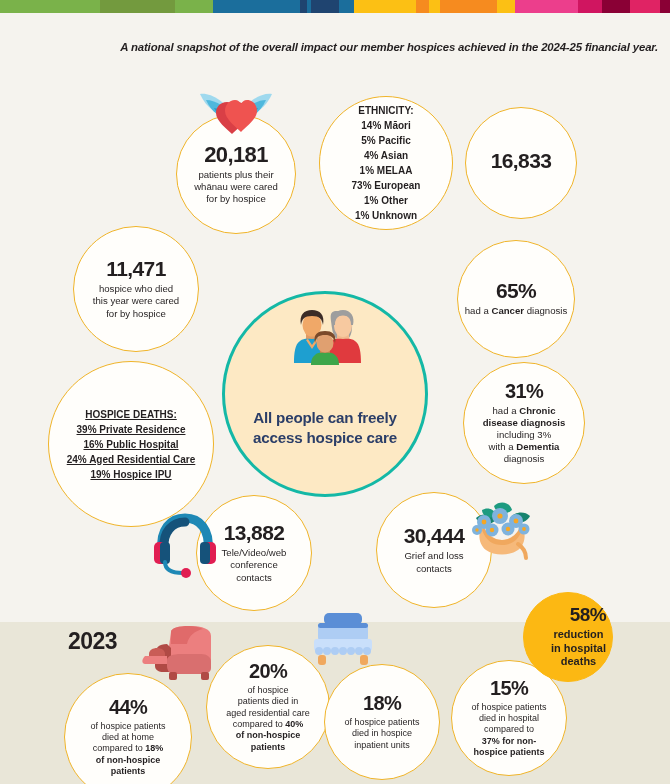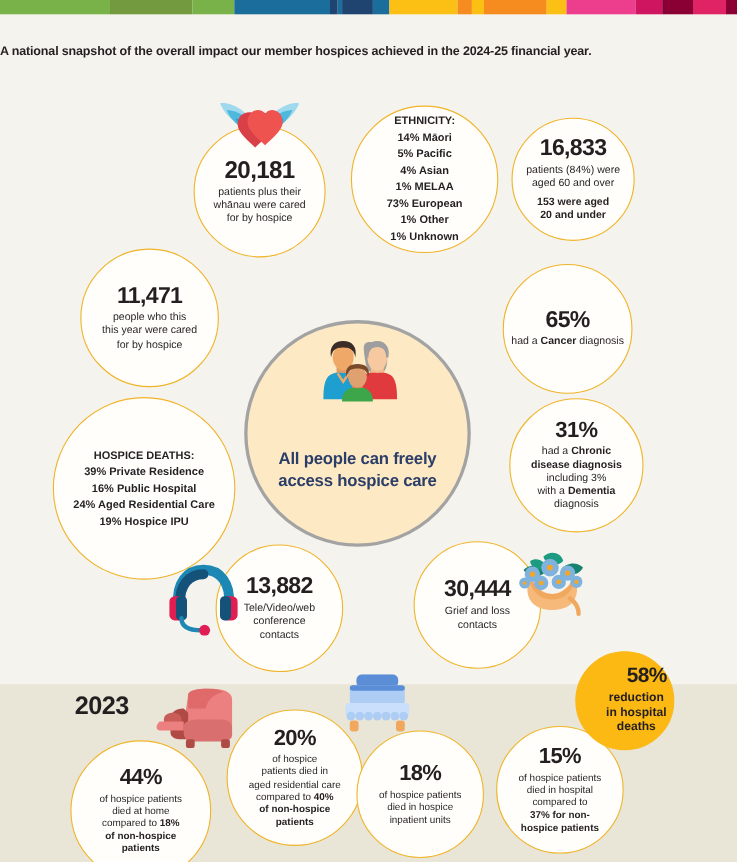--- a/index.html
+++ b/index.html
@@ -26,44 +26,44 @@
   
   #bottom-band {
     position: absolute; left: 0; top: 622px;
     width: 670px; height: 162px;
     background: #e9e6d8;
   }
 
   
   #headline {
     position: absolute; left: 0; top: 41px;
-    width: 658px; text-align: left;
+    width: 658px; text-align: right;
     font-size: 11.4px; font-weight: bold;
-    color: #231f20; letter-spacing: -0.15px;
+    color: #231f20; letter-spacing: -0.15px; font-style: italic;
   }
 
   
   .circle {
     position: absolute;
     border-radius: 50%;
     display: flex; flex-direction: column;
     align-items: center; justify-content: center;
     text-align: center;
     background: #fffefb;
     border: 1.4px solid #f0b429;
     color: #231f20;
     padding: 6px;
   }
   .circle.solid {
     background: #fcb813;
     border-color: #fcb813;
   }
   .circle.peach {
     background: #fde9c4;
-    border: 3px solid #a3a3a3;
+    border: 3px solid #14b8a6;
     text-align: center;
   }
   .big {
     font-weight: bold;
     font-size: 22px;
     letter-spacing: -0.6px;
     line-height: 1.05;
     margin-bottom: 3px;
   }
   .sub {
@@ -85,21 +85,21 @@
 
   #c-aged       { left: 465px; top: 107px; width: 112px; height: 112px; }
   #c-aged .big  { font-size: 21px; }
 
   #c-died       { left: 73px;  top: 226px; width: 126px; height: 126px; }
   #c-died .big  { font-size: 21px; }
 
   #c-cancer     { left: 457px; top: 240px; width: 118px; height: 118px; }
   #c-cancer .big{ font-size: 21px; }
 
-  #c-deaths     { left: 48px;  top: 361px; width: 166px; height: 166px; }
+  #c-deaths     { left: 48px;  top: 361px; width: 166px; height: 166px; text-decoration: underline; }
 
   #c-chronic    { left: 463px; top: 362px; width: 122px; height: 122px; }
   #c-chronic .big { font-size: 20px; }
 
   #c-centre     { left: 222px; top: 291px; width: 206px; height: 206px; }
   #c-centre .centre-text {
     font-size: 15.2px; font-weight: bold; color: #2b3e68;
     line-height: 1.3; letter-spacing: -0.2px; margin-top: 6px;
   }
 
@@ -306,33 +306,26 @@
     <div class="listline">5% Pacific</div>
     <div class="listline">4% Asian</div>
     <div class="listline">1% MELAA</div>
     <div class="listline">73% European</div>
     <div class="listline">1% Other</div>
     <div class="listline">1% Unknown</div>
   </div>
 
   <div class="circle" id="c-aged">
     <div class="big">16,833</div>
-    <div class="sub">
-      <div>patients (84%) were</div>
-      <div>aged 60 and over</div>
-      <div style="height:5px"></div>
-      <div><b>153 were aged</b></div>
-      <div><b>20 and under</b></div>
-    </div>
   </div>
 
   <div class="circle" id="c-died">
     <div class="big">11,471</div>
     <div class="sub">
-      <div>people who this</div>
+      <div>hospice who died</div>
       <div>this year were cared</div>
       <div>for by hospice</div>
     </div>
   </div>
 
   <div class="circle" id="c-cancer">
     <div class="big">65%</div>
     <div class="sub">
       <span>had a </span><b>Cancer</b><span> diagnosis</span>
     </div>

